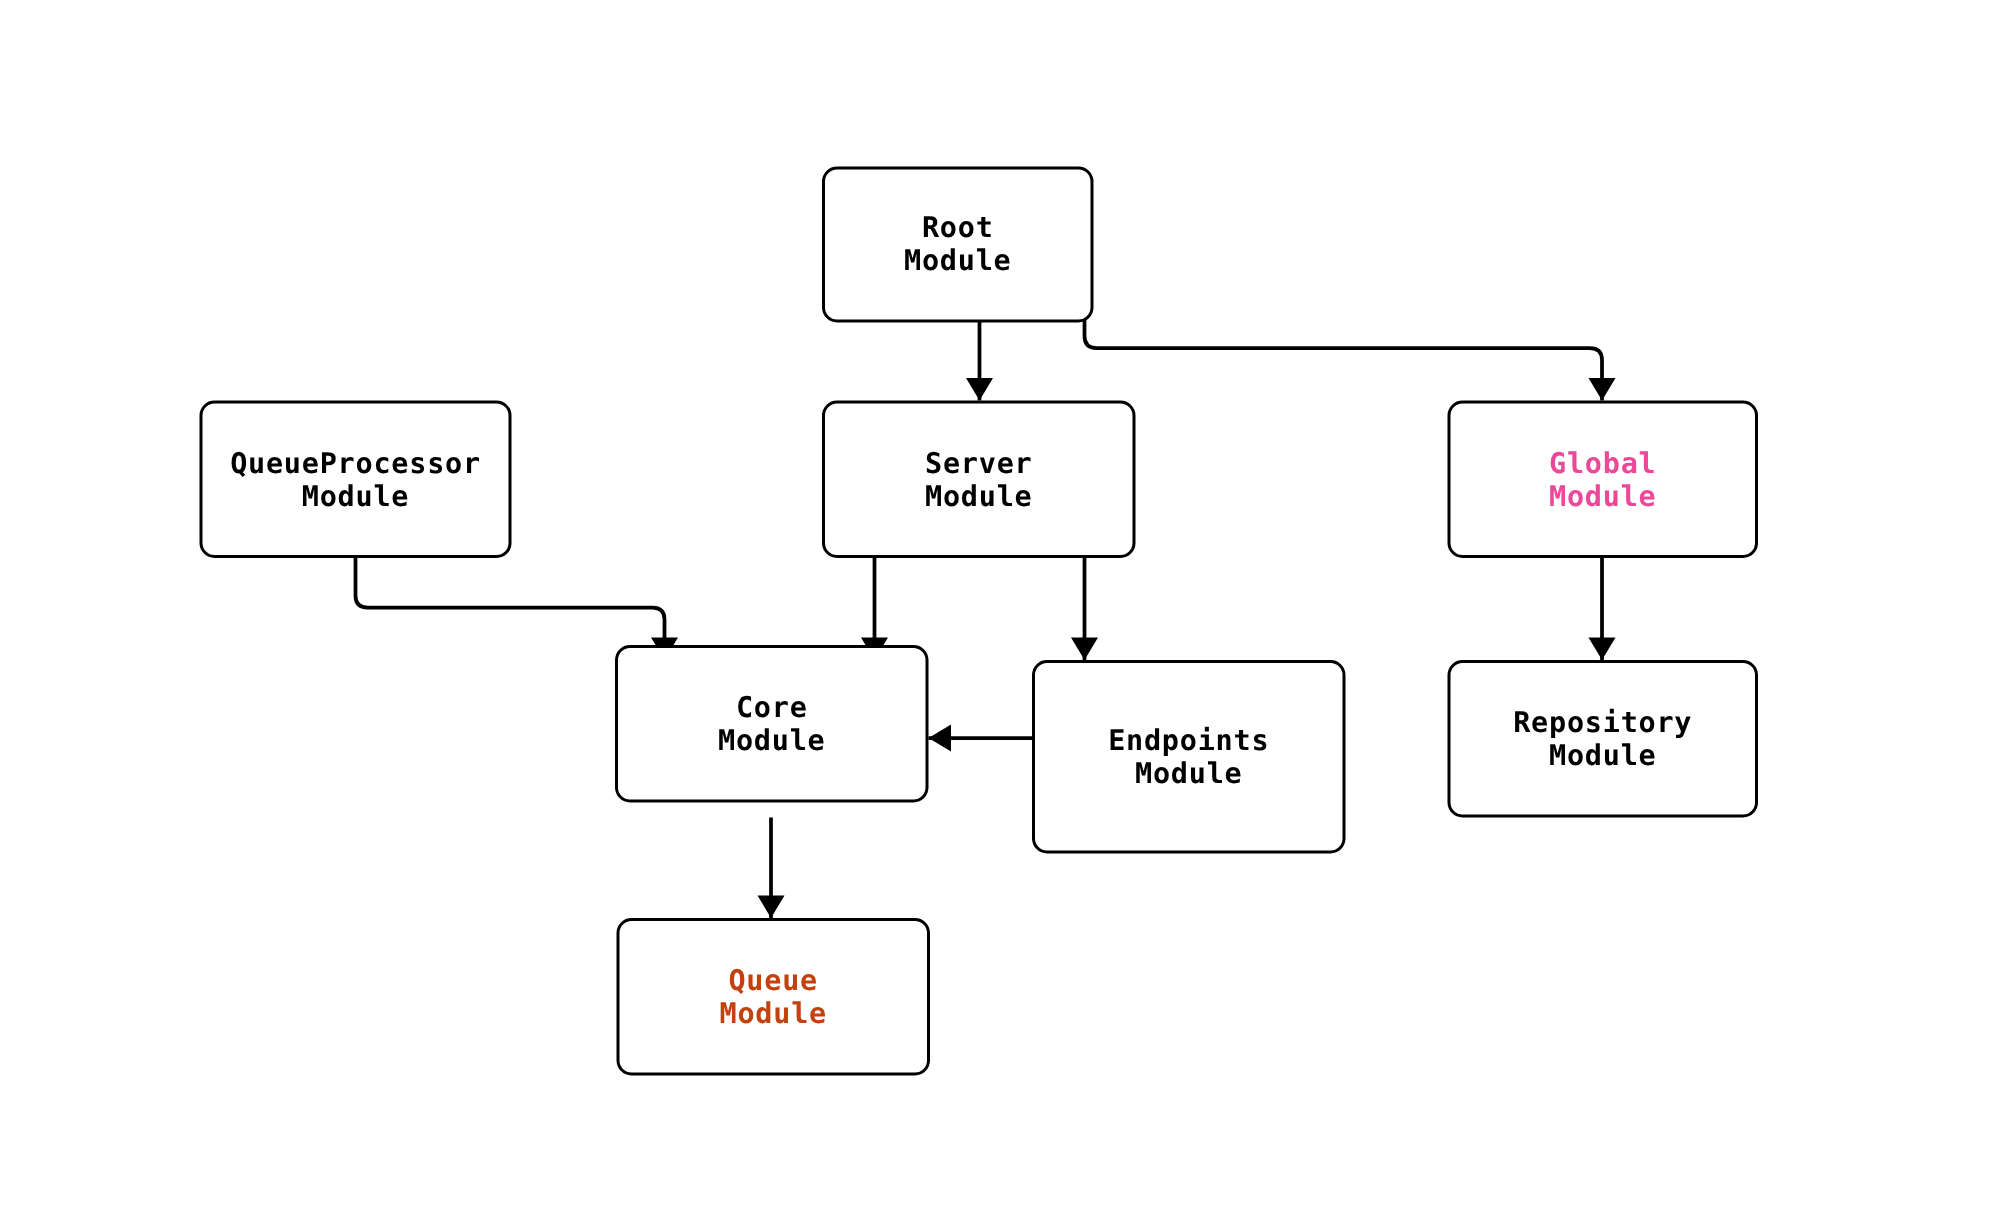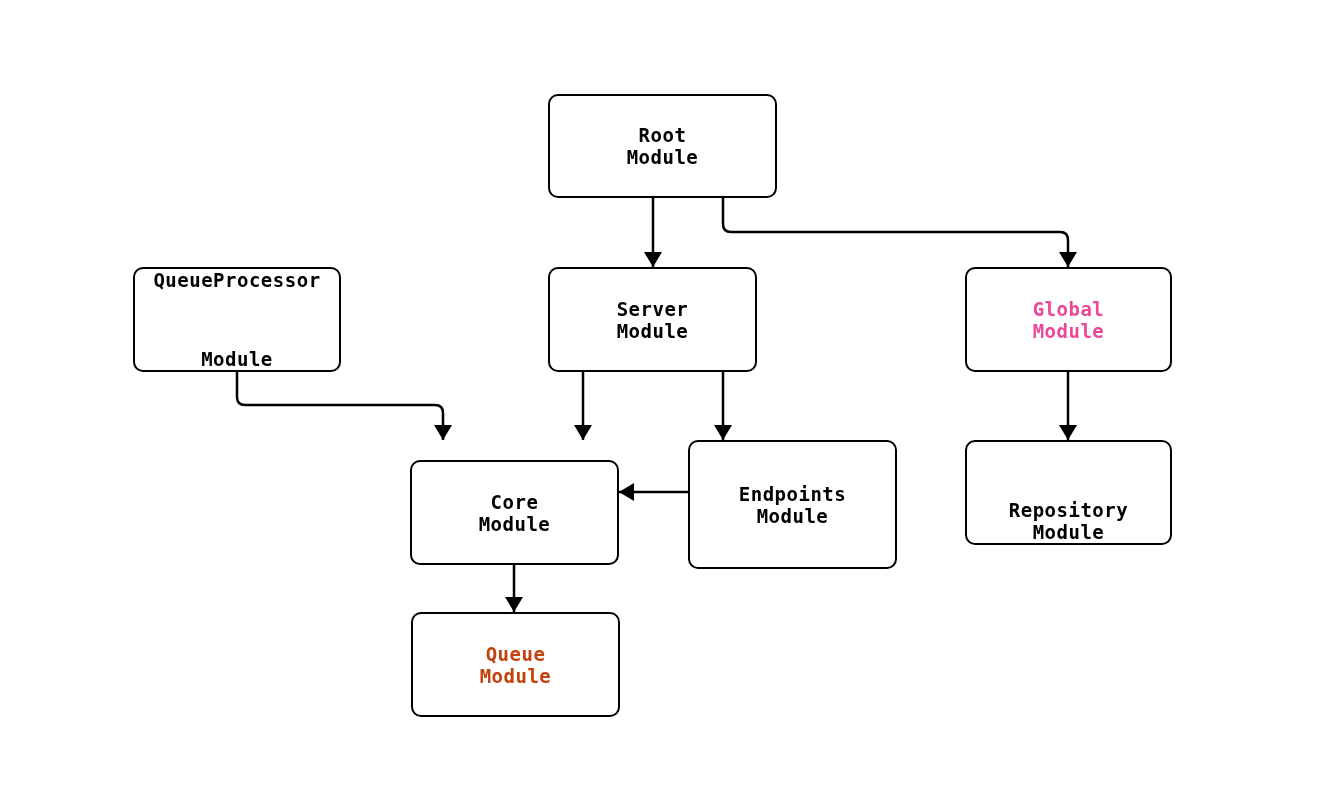--- a/index.html
+++ b/index.html
@@ -65,45 +65,45 @@
       <path d="M 723 372 L 723 440" class="edge-path" stroke="#000000"></path>
       <polygon points="714,425 732,425 723,440" class="arrow-head" fill="#000000"></polygon>
       <path d="M 688 492 L 619 492" class="edge-path" stroke="#000000"></path>
       <polygon points="634,483 634,501 619,492" class="arrow-head" fill="#000000"></polygon>
       <path d="M 1068 372 L 1068 440" class="edge-path" stroke="#000000"></path>
       <polygon points="1059,425 1077,425 1068,440" class="arrow-head" fill="#000000"></polygon>
       <path d="M 514 545 L 514 612" class="edge-path" stroke="#000000"></path>
       <polygon points="505,597 523,597 514,612" class="arrow-head" fill="#000000"></polygon>
     </svg>
   <div id="node-layer">
-      <div class="node" style="left: 548px; top: 94px; width: 229px; height: 104px; background: rgb(255, 255, 255); border-color: rgb(0, 0, 0); color: rgb(0, 0, 0);">
+      <div class="node" style="left: 548px; top: 111px; width: 181px; height: 104px; background: rgb(255, 255, 255); border-color: rgb(0, 0, 0); color: rgb(0, 0, 0);">
         <div>Root</div>
         <div>Module</div>
       </div>
-      <div class="node" style="left: 133px; top: 267px; width: 208px; height: 105px; background: rgb(255, 255, 255); border-color: rgb(0, 0, 0); color: rgb(0, 0, 0); justify-content: space-between;">
+      <div class="node" style="left: 133px; top: 267px; width: 208px; height: 105px; background: rgb(255, 255, 255); border-color: rgb(0, 0, 0); color: rgb(0, 0, 0);">
         <div>QueueProcessor</div>
         <div>Module</div>
       </div>
       <div class="node" style="left: 548px; top: 267px; width: 209px; height: 105px; background: rgb(255, 255, 255); border-color: rgb(0, 0, 0); color: rgb(0, 0, 0);">
         <div>Server</div>
         <div>Module</div>
       </div>
       <div class="node" style="left: 965px; top: 267px; width: 207px; height: 105px; background: rgb(255, 255, 255); border-color: rgb(0, 0, 0); color: #ec4899;">
         <div>Global</div>
         <div>Module</div>
       </div>
-      <div class="node" style="left: 410px; top: 460px; width: 209px; height: 105px; background: rgb(255, 255, 255); border-color: rgb(0, 0, 0); color: rgb(0, 0, 0);">
+      <div class="node" style="left: 410px; top: 430px; width: 209px; height: 105px; background: rgb(255, 255, 255); border-color: rgb(0, 0, 0); color: rgb(0, 0, 0);">
         <div>Core</div>
         <div>Module</div>
       </div>
       <div class="node" style="left: 688px; top: 440px; width: 209px; height: 129px; background: rgb(255, 255, 255); border-color: rgb(0, 0, 0); color: rgb(0, 0, 0);">
         <div>Endpoints</div>
         <div>Module</div>
       </div>
-      <div class="node" style="left: 965px; top: 440px; width: 207px; height: 105px; background: rgb(255, 255, 255); border-color: rgb(0, 0, 0); color: rgb(0, 0, 0); justify-content: flex-end;">
+      <div class="node" style="left: 965px; top: 440px; width: 207px; height: 105px; background: rgb(255, 255, 255); border-color: rgb(0, 0, 0); color: rgb(0, 0, 0);">
         <div>Repository</div>
         <div>Module</div>
       </div>
       <div class="node" style="left: 411px; top: 612px; width: 209px; height: 105px; background: rgb(255, 255, 255); border-color: rgb(0, 0, 0); color: #c2410c;">
         <div>Queue</div>
         <div>Module</div>
       </div>
     </div>
 </div>
 

